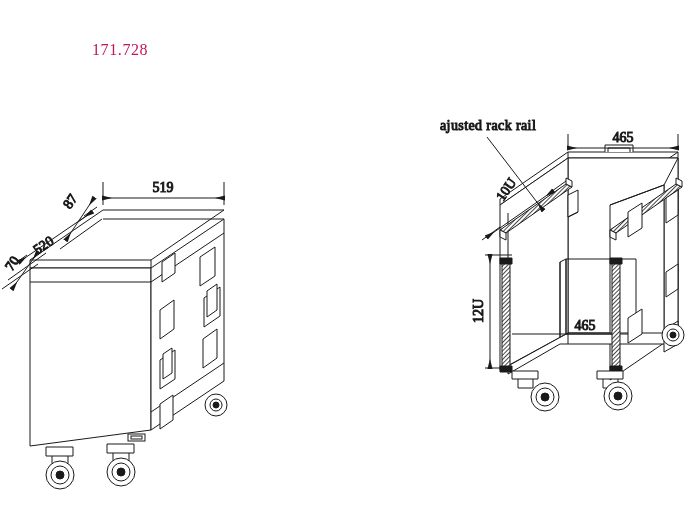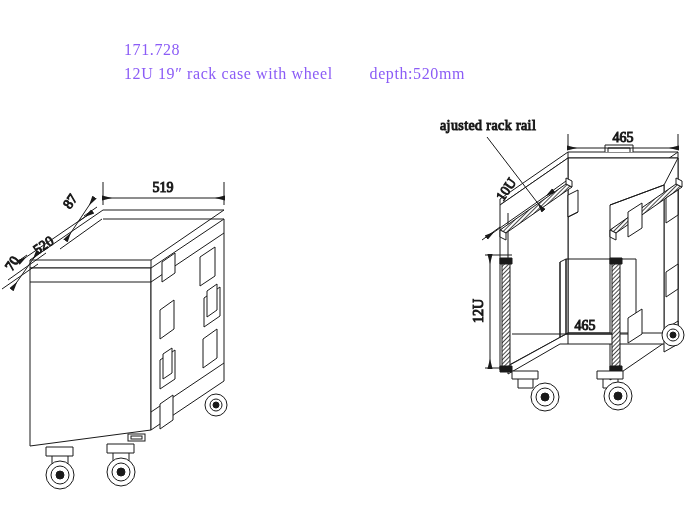--- a/index.html
+++ b/index.html
@@ -26,22 +26,21 @@
     position: absolute;
     left: 92px;
     top: 38px;
     line-height: 1.5;
   }
   .title-line {
     font-family: "Liberation Serif", "DejaVu Serif", serif;
     font-size: 16px;
     letter-spacing: 0.6px;
     white-space: pre;
-    color: #8b5cf6;
-    margin-left: 32px;
+    color: #be185d;
   }
   .title-line.code { font-size: 16px; }
   .title-line.desc { font-size: 16px; }
 
   
   #drawing {
     position: absolute;
     left: 0;
     top: 0;
     width: 700px;
@@ -54,21 +53,20 @@
   .dim-text { font-size: 14px; }
   .note-text { font-size: 14px; letter-spacing: 0.4px; }
 </style>
 </head>
 <body>
 
 <div id="sheet">
 
   <div class="title-block">
     <div class="title-line code">171.728</div>
-    <div class="title-line desc">12U 19″ rack case with wheel        depth:520mm</div>
   </div>
 
   <svg id="drawing" viewBox="0 0 700 525">
     <defs>
       <marker id="arrIn" markerWidth="10" markerHeight="8" refX="9" refY="4" orient="auto" markerUnits="userSpaceOnUse">
         <path d="M0,4 L10,1.4 L10,6.6 Z" fill="#1a1a1a"></path>
       </marker>
       <marker id="arrOut" markerWidth="10" markerHeight="8" refX="1" refY="4" orient="auto" markerUnits="userSpaceOnUse">
         <path d="M10,4 L0,1.4 L0,6.6 Z" fill="#1a1a1a"></path>
       </marker>

